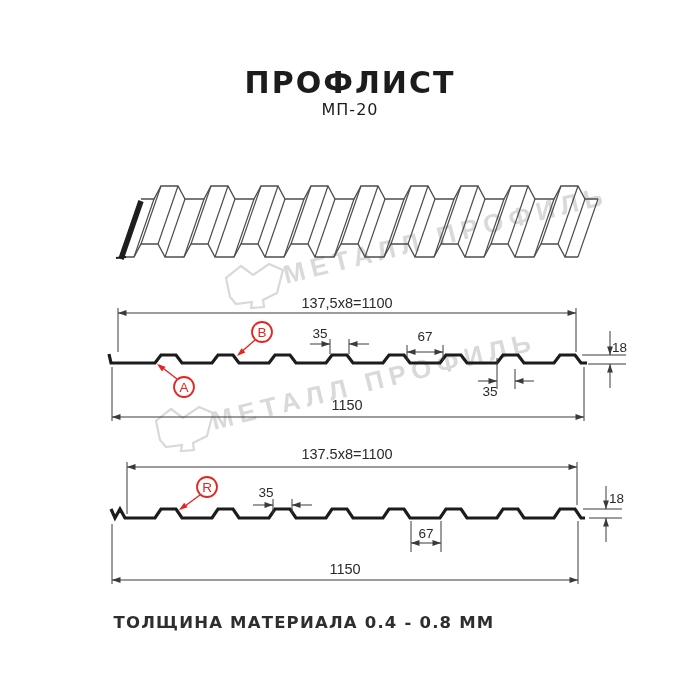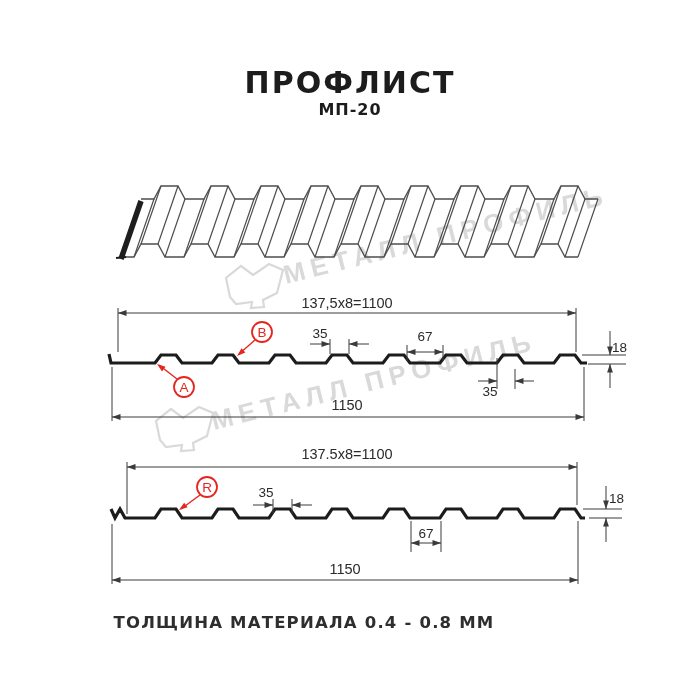--- a/index.html
+++ b/index.html
@@ -2,21 +2,21 @@
 <html><head>
 <meta charset="utf-8">
 <style>
   html,body{margin:0;padding:0;background:#fff;}
   #stage{position:relative;width:700px;height:700px;background:#fff;overflow:hidden;
          font-family:"Liberation Sans",sans-serif;}
   .title{position:absolute;left:0;top:65px;width:700px;text-align:center;
          font-family:"DejaVu Sans",sans-serif;font-weight:700;font-size:30px;
          letter-spacing:2px;color:#1c1c1c;}
   .subtitle{position:absolute;left:0;top:100px;width:700px;text-align:center;
-         font-family:"DejaVu Sans",sans-serif;font-weight:700;font-size:16px;
+         font-family:"DejaVu Sans",sans-serif;font-weight:400;font-size:16px;
          letter-spacing:1px;color:#1c1c1c;}
   .footer{position:absolute;left:0;top:613px;width:608px;text-align:center;
          font-family:"DejaVu Sans",sans-serif;font-weight:600;font-size:16.5px;
          letter-spacing:1.2px;color:#2e2e2e;}
   svg{position:absolute;left:0;top:0;}
   svg text{font-family:"Liberation Sans",sans-serif;fill:#2a2a2a;}
   .dimtxt{font-size:14.5px;}
   .dimtxt-s{font-size:13.5px;}
   .redlbl{font-size:13.5px;fill:#e52620;}
   .wmtext{font-size:26px;font-weight:700;letter-spacing:6px;fill:#d9d9d9;}

